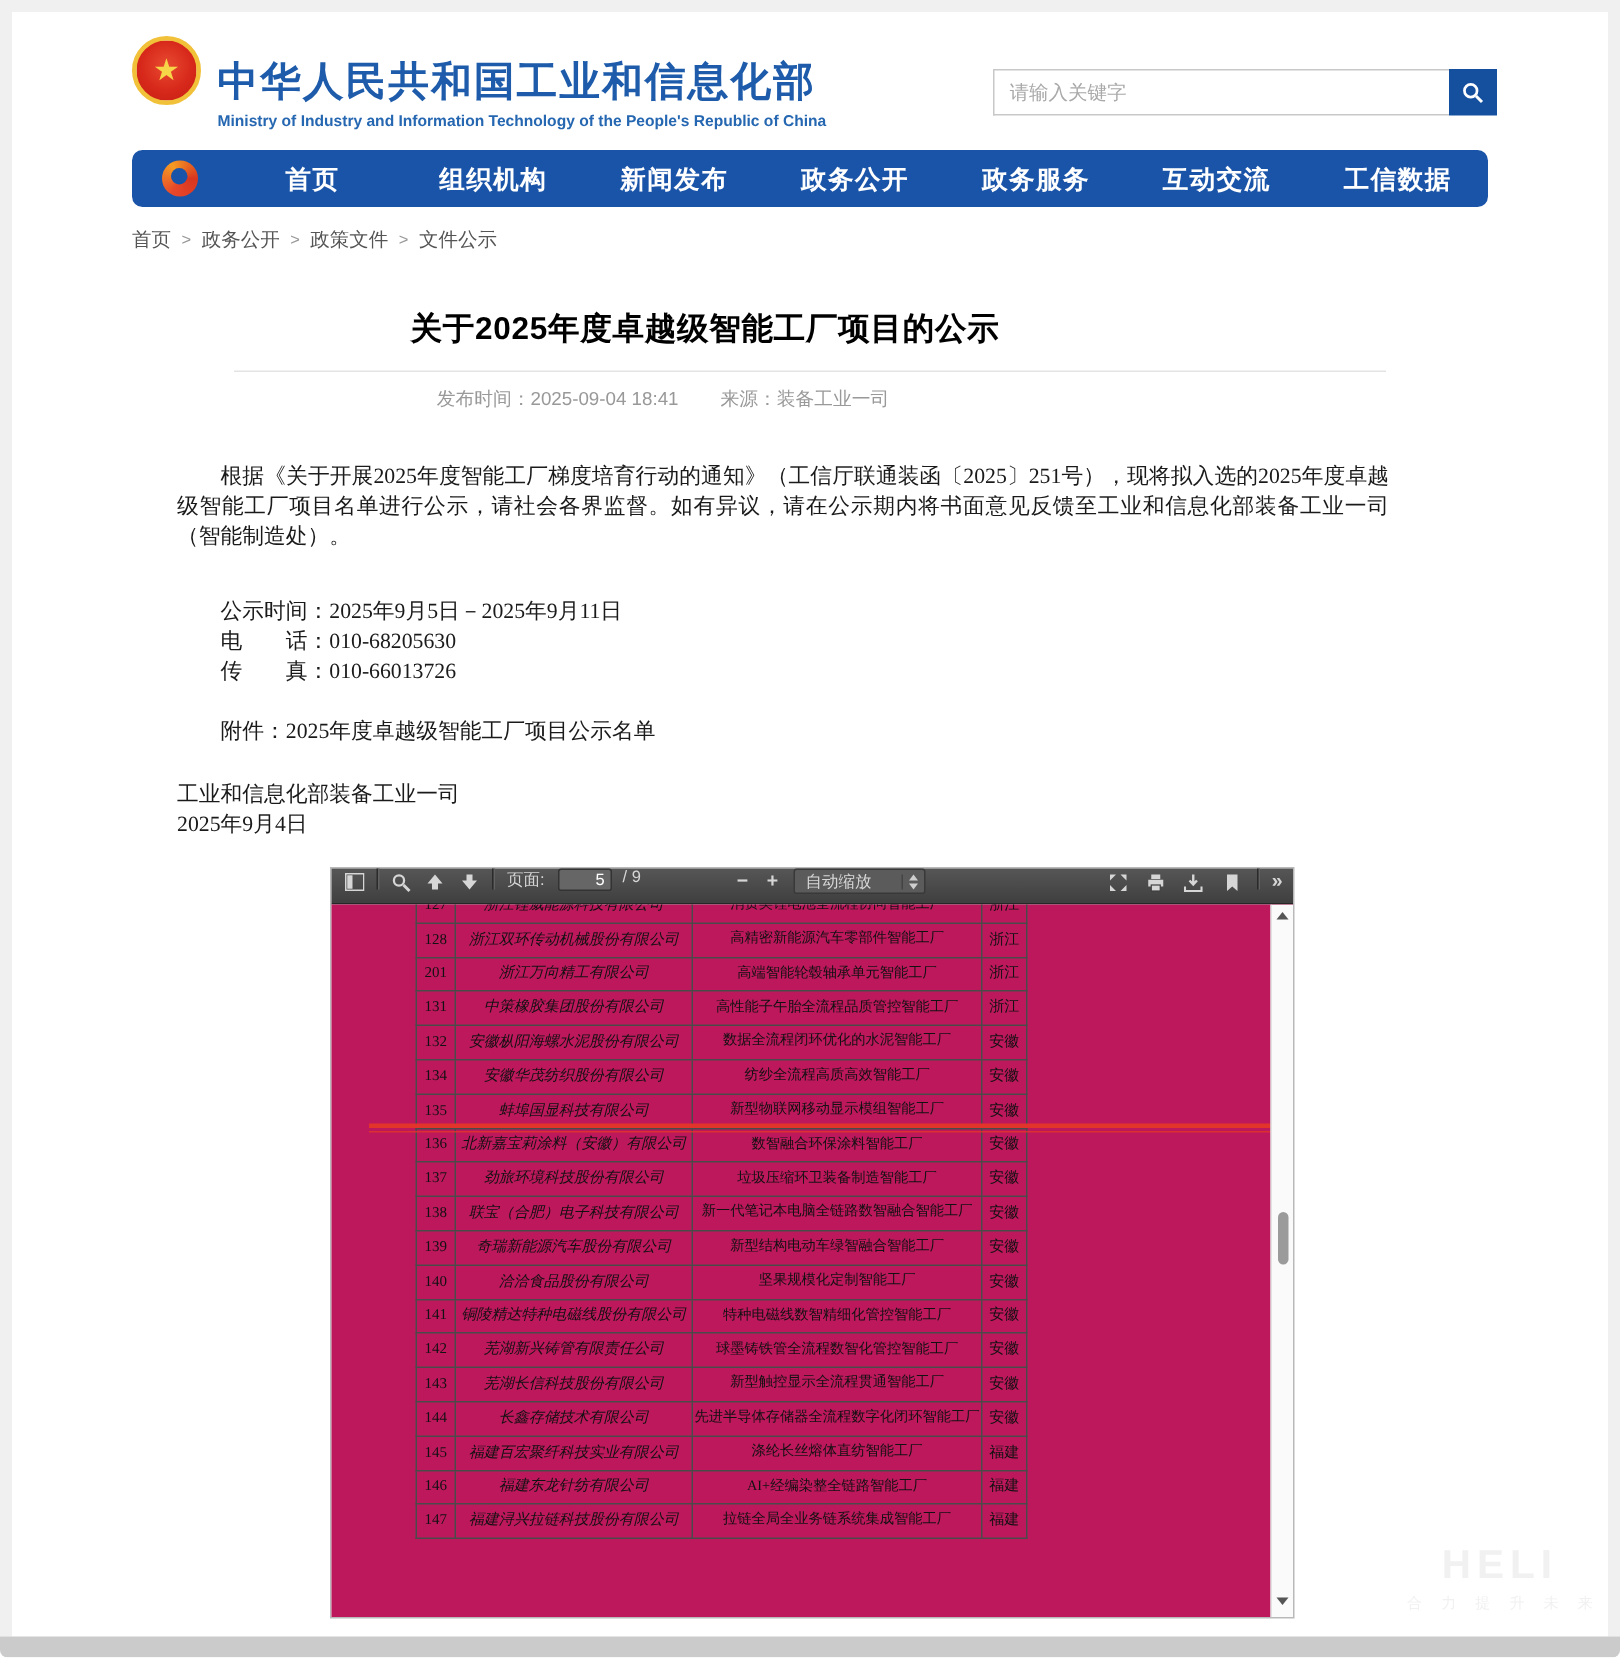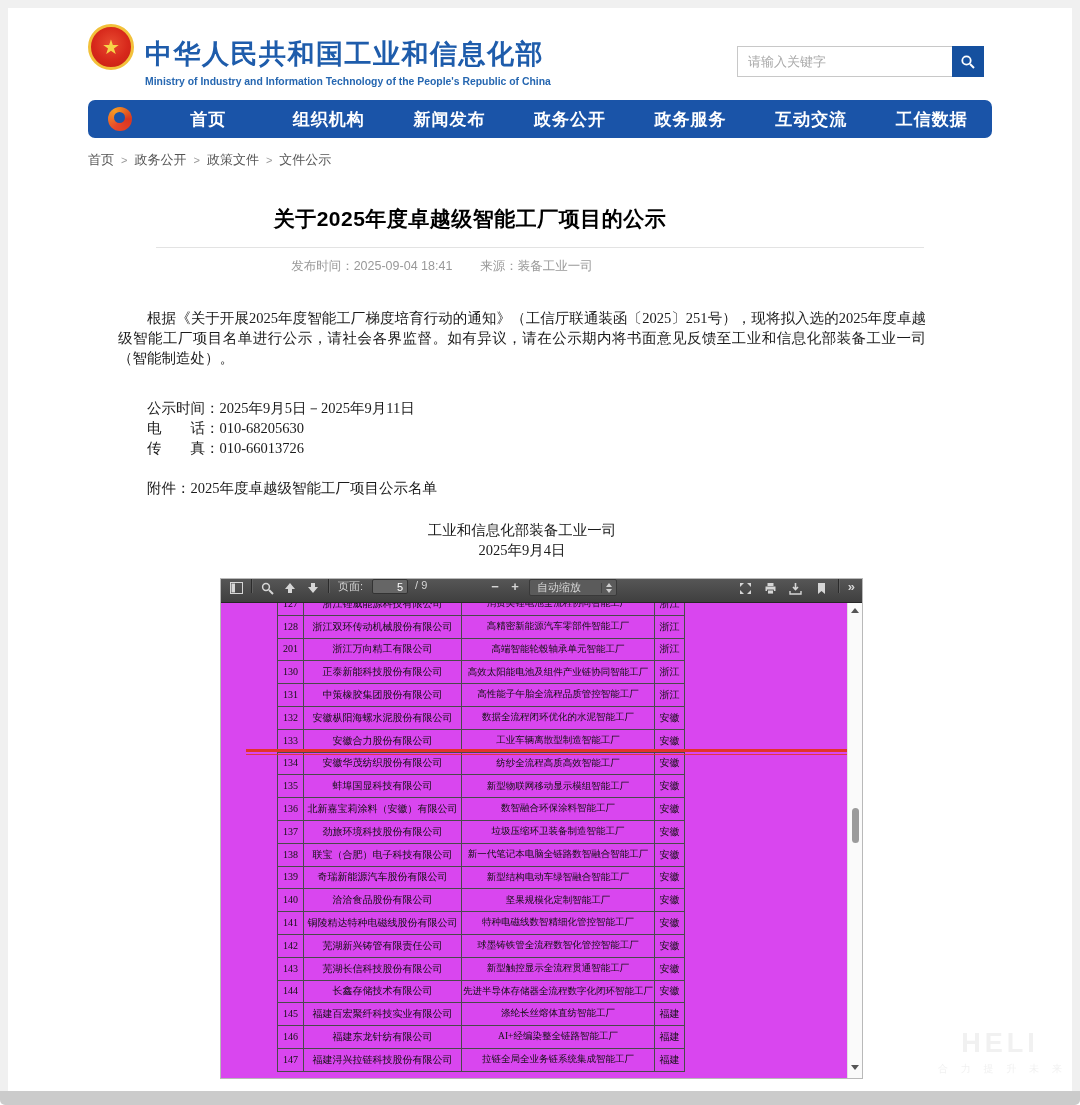--- a/index.html
+++ b/index.html
@@ -16,21 +16,21 @@
   
   .brand{position:absolute;left:88px;top:24px;display:flex;align-items:flex-start;gap:11px;}
   .emblem{width:46px;height:46px;border-radius:50%;background:radial-gradient(circle at 50% 42%,#e84b30 0%,#d7281b 55%,#c21f12 100%);border:3px solid #f2c13a;color:#f7d548;display:flex;align-items:center;justify-content:center;font-size:20px;line-height:1;}
   .site-title{font-size:27px;font-weight:700;color:#1e5cab;letter-spacing:1.5px;white-space:nowrap;margin-top:12px;}
   .site-subtitle{font-size:10.4px;color:#2667b1;margin-top:4px;font-weight:600;white-space:nowrap;}
 
   .top-links{position:absolute;top:22px;right:90px;display:flex;align-items:center;gap:13px;font-size:12.5px;color:#333;}
   .mascot{width:13px;height:13px;border-radius:50%;background:radial-gradient(circle at 32% 30%,#a6cdf2,#3b76c4);box-shadow:inset -2px -3px 0 rgba(246,195,60,.85);margin-right:-5px;}
   .top-link{cursor:pointer;white-space:nowrap;}
 
-  .search-bar{position:absolute;top:46px;right:96px;width:247px;height:31px;display:flex;}
+  .search-bar{position:absolute;top:46px;right:82px;width:336px;height:31px;display:flex;}
   .search-input{flex:1;border:1px solid #c8c8c8;border-right:none;padding:0 10px;font-size:13px;color:#333;outline:none;}
   .search-input::placeholder{color:#a9a9a9;}
   .search-button{width:32px;background:#15509f;border:none;display:flex;align-items:center;justify-content:center;cursor:pointer;}
 
   
   .main-nav{position:absolute;left:88px;top:100px;width:904px;height:38px;background:#1a54a8;border-radius:7px;display:flex;align-items:center;}
   .nav-logo{width:24px;height:24px;margin:0 16px 0 20px;border-radius:50%;background:conic-gradient(from 210deg,#e8482a,#f59b23,#d93620,#e8482a);position:relative;flex:0 0 auto;}
   .nav-logo::after{content:"";position:absolute;left:6px;top:5px;width:11px;height:11px;border-radius:50%;background:#1a54a8;}
   .nav-item{flex:1;text-align:center;color:#fff;font-size:17px;font-weight:600;letter-spacing:1px;cursor:pointer;white-space:nowrap;}
 
@@ -41,46 +41,46 @@
 
   
   .article-title{position:absolute;left:0;top:205px;width:940px;text-align:center;font-size:21px;font-weight:700;color:#000;letter-spacing:.5px;}
   .article-divider{position:absolute;left:156px;top:247px;width:768px;border-top:1px solid #e3e3e3;}
   .article-meta{position:absolute;left:0;top:258px;width:884px;text-align:center;font-size:12.5px;color:#999;}
   .article-meta .gap{display:inline-block;width:28px;}
   .article-body{position:absolute;left:118px;top:308px;width:808px;font-family:"Liberation Serif","DejaVu Serif",serif;font-size:14.5px;line-height:20px;color:#1a1a1a;}
   .para{text-indent:2em;text-align:justify;margin-bottom:30px;}
   .info-line{margin-left:2em;}
   .attachment{margin-left:2em;margin-top:20px;cursor:pointer;}
-  .sig{text-align:center;}
+  .sig{text-align:left;}
   .sig.first{margin-top:22px;}
 
   
   .pdf-viewer{position:absolute;left:220px;top:578px;width:643px;height:501px;border:1px solid #b9b9b9;background:#fff;}
   .pdf-toolbar{height:24px;background:linear-gradient(#565656,#3f3f3f);border-bottom:1px solid #262626;position:relative;color:#d6d6d6;font-size:11px;}
   .tb-group{display:flex;align-items:flex-start;position:absolute;top:0;height:23px;}
   .tb-left{left:7px;gap:7px;}
   .tb-mid{left:268px;gap:8px;}
   .tb-right{right:7px;gap:9px;}
   .tb-btn{display:flex;align-items:center;justify-content:center;width:16px;height:18px;cursor:pointer;}
   .tb-sep{width:1px;height:14px;background:#2b2b2b;box-shadow:1px 0 0 #616161;}
   .tb-label{margin:0 2px;}
   .page-input{width:36px;height:15px;background:#666;border:1px solid #333;border-radius:2px;color:#fff;font-size:11px;text-align:right;padding:0 4px;font-family:inherit;}
   .zoom-text{font-weight:700;font-size:13px;width:12px;text-align:center;cursor:pointer;}
   .zoom-select{height:17px;background:#5b5b5b;border:1px solid #393939;border-radius:2px;display:flex;align-items:center;padding:0 4px 0 7px;gap:20px;cursor:pointer;}
   .zoom-carets{display:flex;flex-direction:column;gap:2px;border-left:1px solid #444;padding-left:4px;}
   .caret-up{width:0;height:0;border-left:3px solid transparent;border-right:3px solid transparent;border-bottom:4px solid #cfcfcf;}
   .caret-down{width:0;height:0;border-left:3px solid transparent;border-right:3px solid transparent;border-top:4px solid #cfcfcf;}
   .more-btn{font-size:13px;font-weight:700;cursor:pointer;}
 
-  .pdf-content{position:relative;height:475px;background:#d946ef;overflow:hidden;}
+  .pdf-content{position:relative;height:475px;background:#be185d;overflow:hidden;}
   .pdf-table{position:absolute;left:56px;top:-11px;border-collapse:collapse;font-family:"Liberation Serif","DejaVu Serif",serif;font-size:10px;color:#111;}
   .pdf-table td{border:1px solid #4a4a4a;height:22.8px;padding:0 1px;text-align:center;vertical-align:middle;white-space:nowrap;line-height:1;}
   .pdf-table td.c-no{width:26px;}
-  .pdf-table td.c-company{width:158px;}
+  .pdf-table td.c-company{width:158px;font-style:italic;}
   .pdf-table td.c-project{width:190px;font-size:9.5px;}
   .pdf-table td.c-prov{width:30px;}
   .red-line{position:absolute;left:25px;top:146px;width:601px;height:3px;background:#e2342a;}
   .red-line2{position:absolute;left:25px;top:151px;width:601px;height:1px;background:#e2342a;opacity:.85;}
 
   .pdf-scrollbar{position:absolute;right:0;top:0;width:15px;height:100%;background:#fafafa;border-left:1px solid #e2e2e2;}
   .sb-up{position:absolute;top:5px;left:3px;width:0;height:0;border-left:4px solid transparent;border-right:4px solid transparent;border-bottom:5px solid #555;cursor:pointer;}
   .sb-thumb{position:absolute;top:205px;left:4px;width:7px;height:35px;border-radius:4px;background:#9b9b9b;cursor:pointer;}
   .sb-down{position:absolute;bottom:8px;left:3px;width:0;height:0;border-left:4px solid transparent;border-right:4px solid transparent;border-top:5px solid #555;cursor:pointer;}
 
@@ -239,41 +239,29 @@
               <td class="c-project">高精密新能源汽车零部件智能工厂</td>
               <td class="c-prov">浙江</td>
             </tr>
             <tr>
               <td class="c-no">201</td>
               <td class="c-company">浙江万向精工有限公司</td>
               <td class="c-project">高端智能轮毂轴承单元智能工厂</td>
               <td class="c-prov">浙江</td>
             </tr>
             <tr>
-              <td class="c-no">130</td>
-              <td class="c-company">正泰新能科技股份有限公司</td>
-              <td class="c-project">高效太阳能电池及组件产业链协同智能工厂</td>
-              <td class="c-prov">浙江</td>
-            </tr>
-            <tr>
               <td class="c-no">131</td>
               <td class="c-company">中策橡胶集团股份有限公司</td>
               <td class="c-project">高性能子午胎全流程品质管控智能工厂</td>
               <td class="c-prov">浙江</td>
             </tr>
             <tr>
               <td class="c-no">132</td>
               <td class="c-company">安徽枞阳海螺水泥股份有限公司</td>
               <td class="c-project">数据全流程闭环优化的水泥智能工厂</td>
-              <td class="c-prov">安徽</td>
-            </tr>
-            <tr>
-              <td class="c-no">133</td>
-              <td class="c-company">安徽合力股份有限公司</td>
-              <td class="c-project">工业车辆离散型制造智能工厂</td>
               <td class="c-prov">安徽</td>
             </tr>
             <tr>
               <td class="c-no">134</td>
               <td class="c-company">安徽华茂纺织股份有限公司</td>
               <td class="c-project">纺纱全流程高质高效智能工厂</td>
               <td class="c-prov">安徽</td>
             </tr>
             <tr>
               <td class="c-no">135</td>

